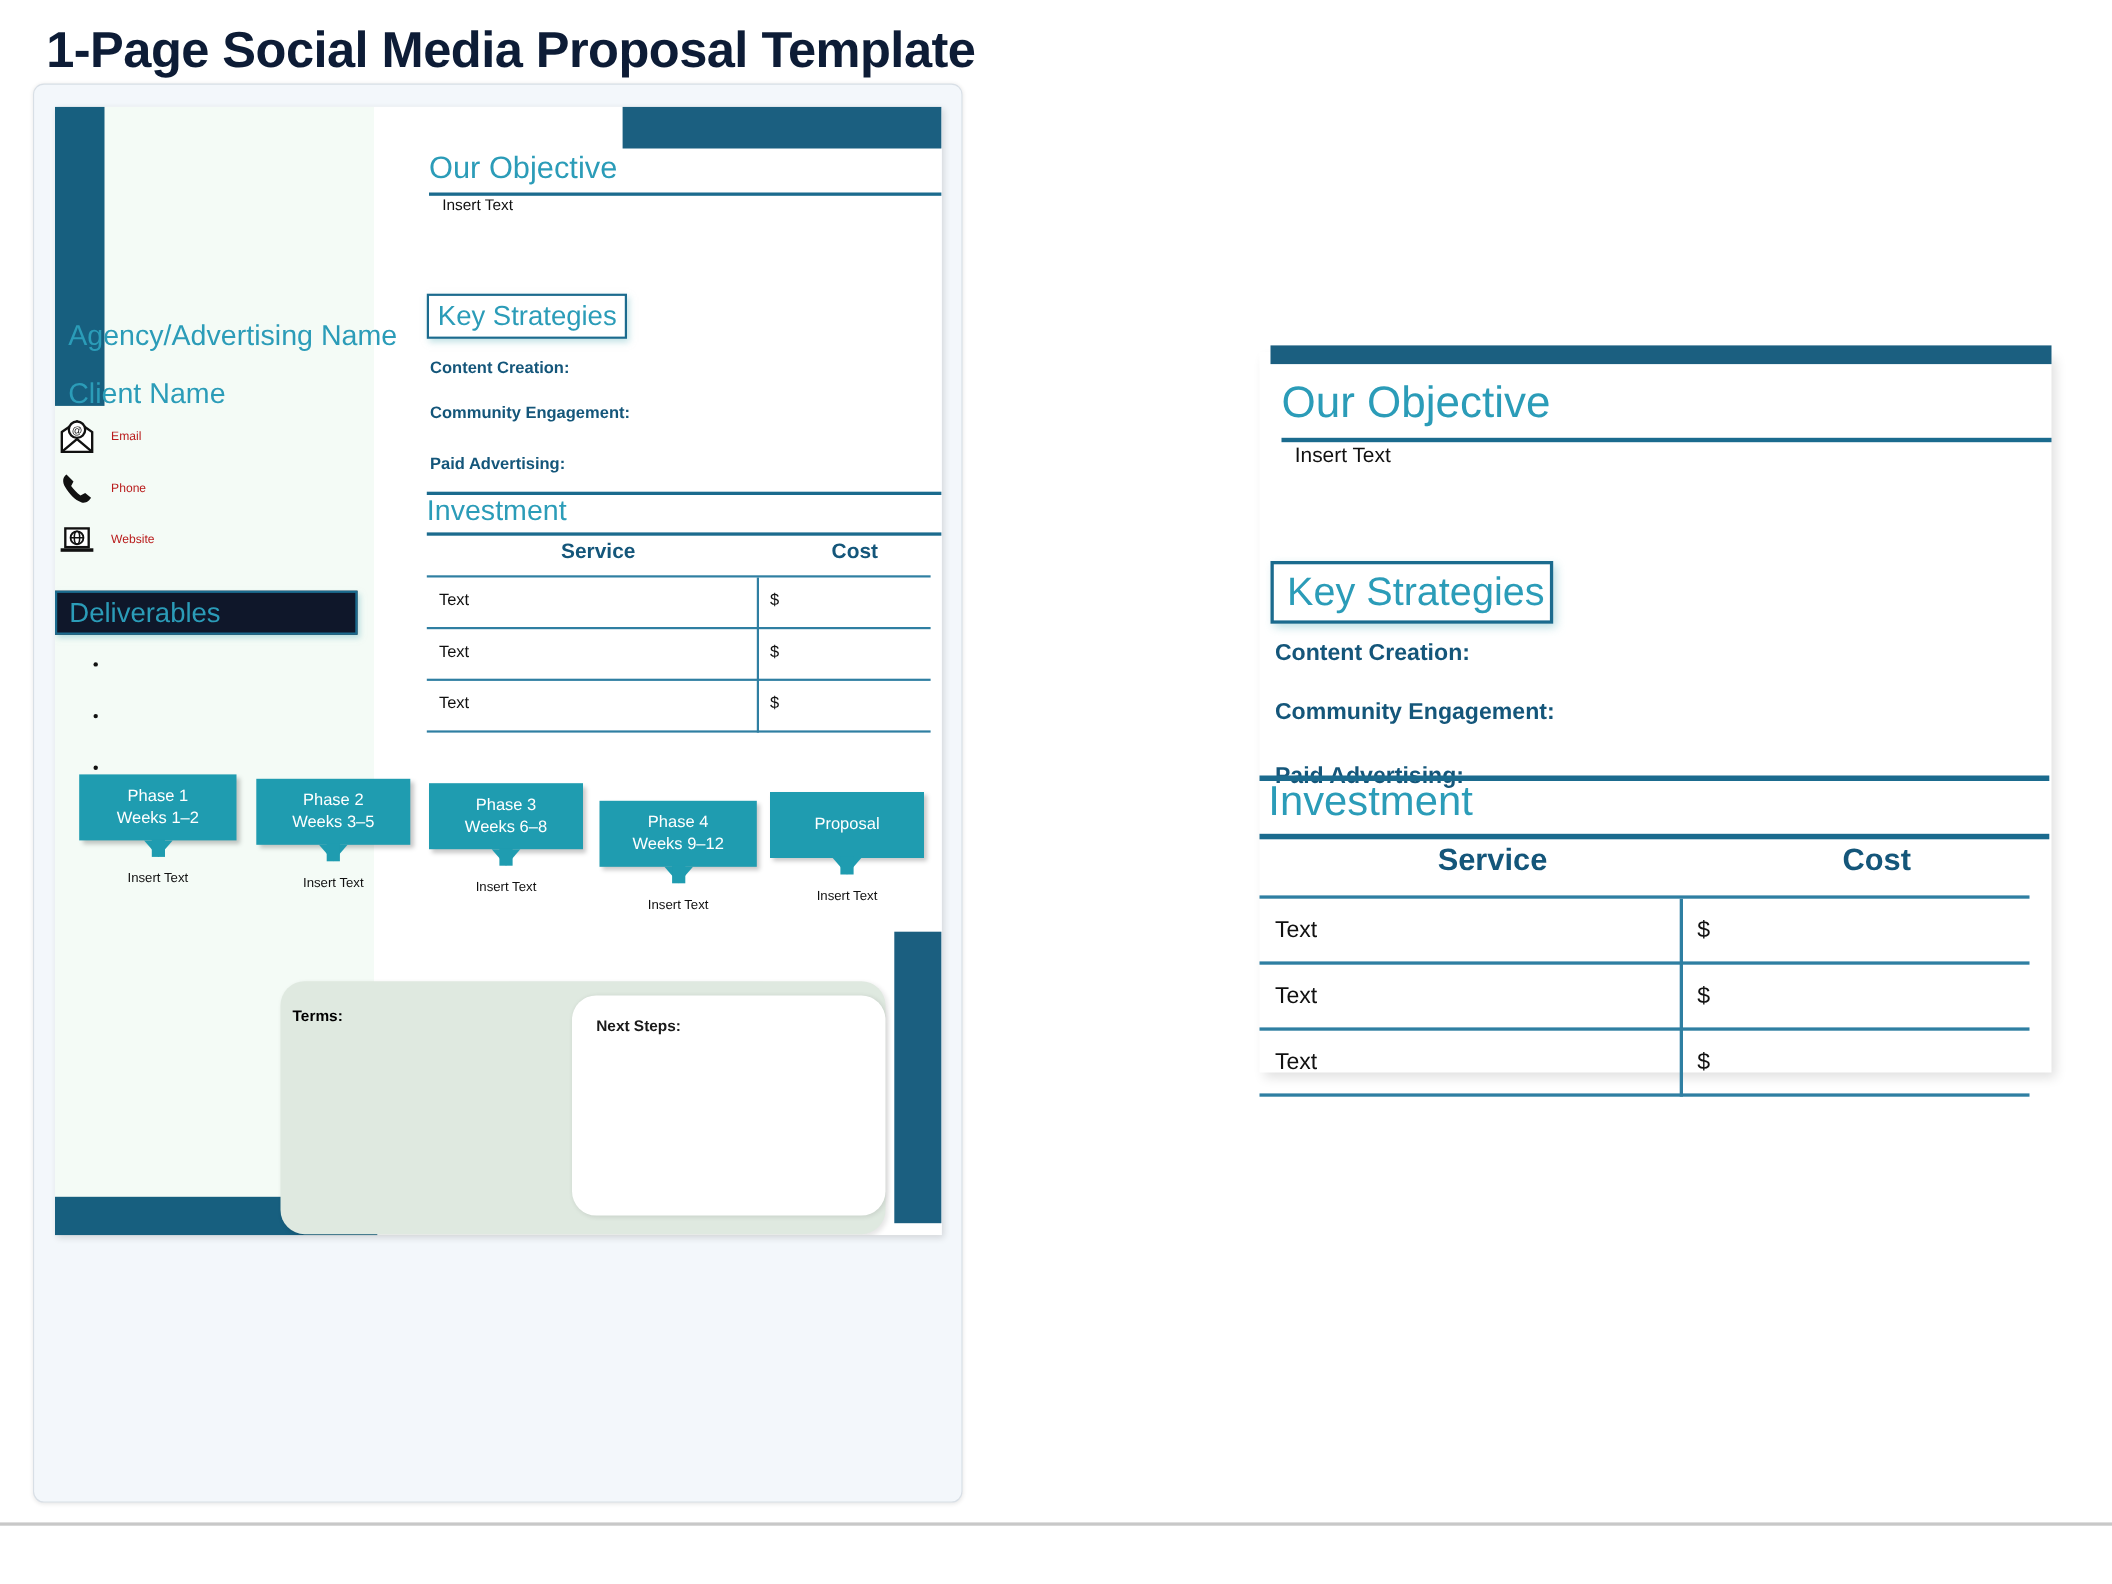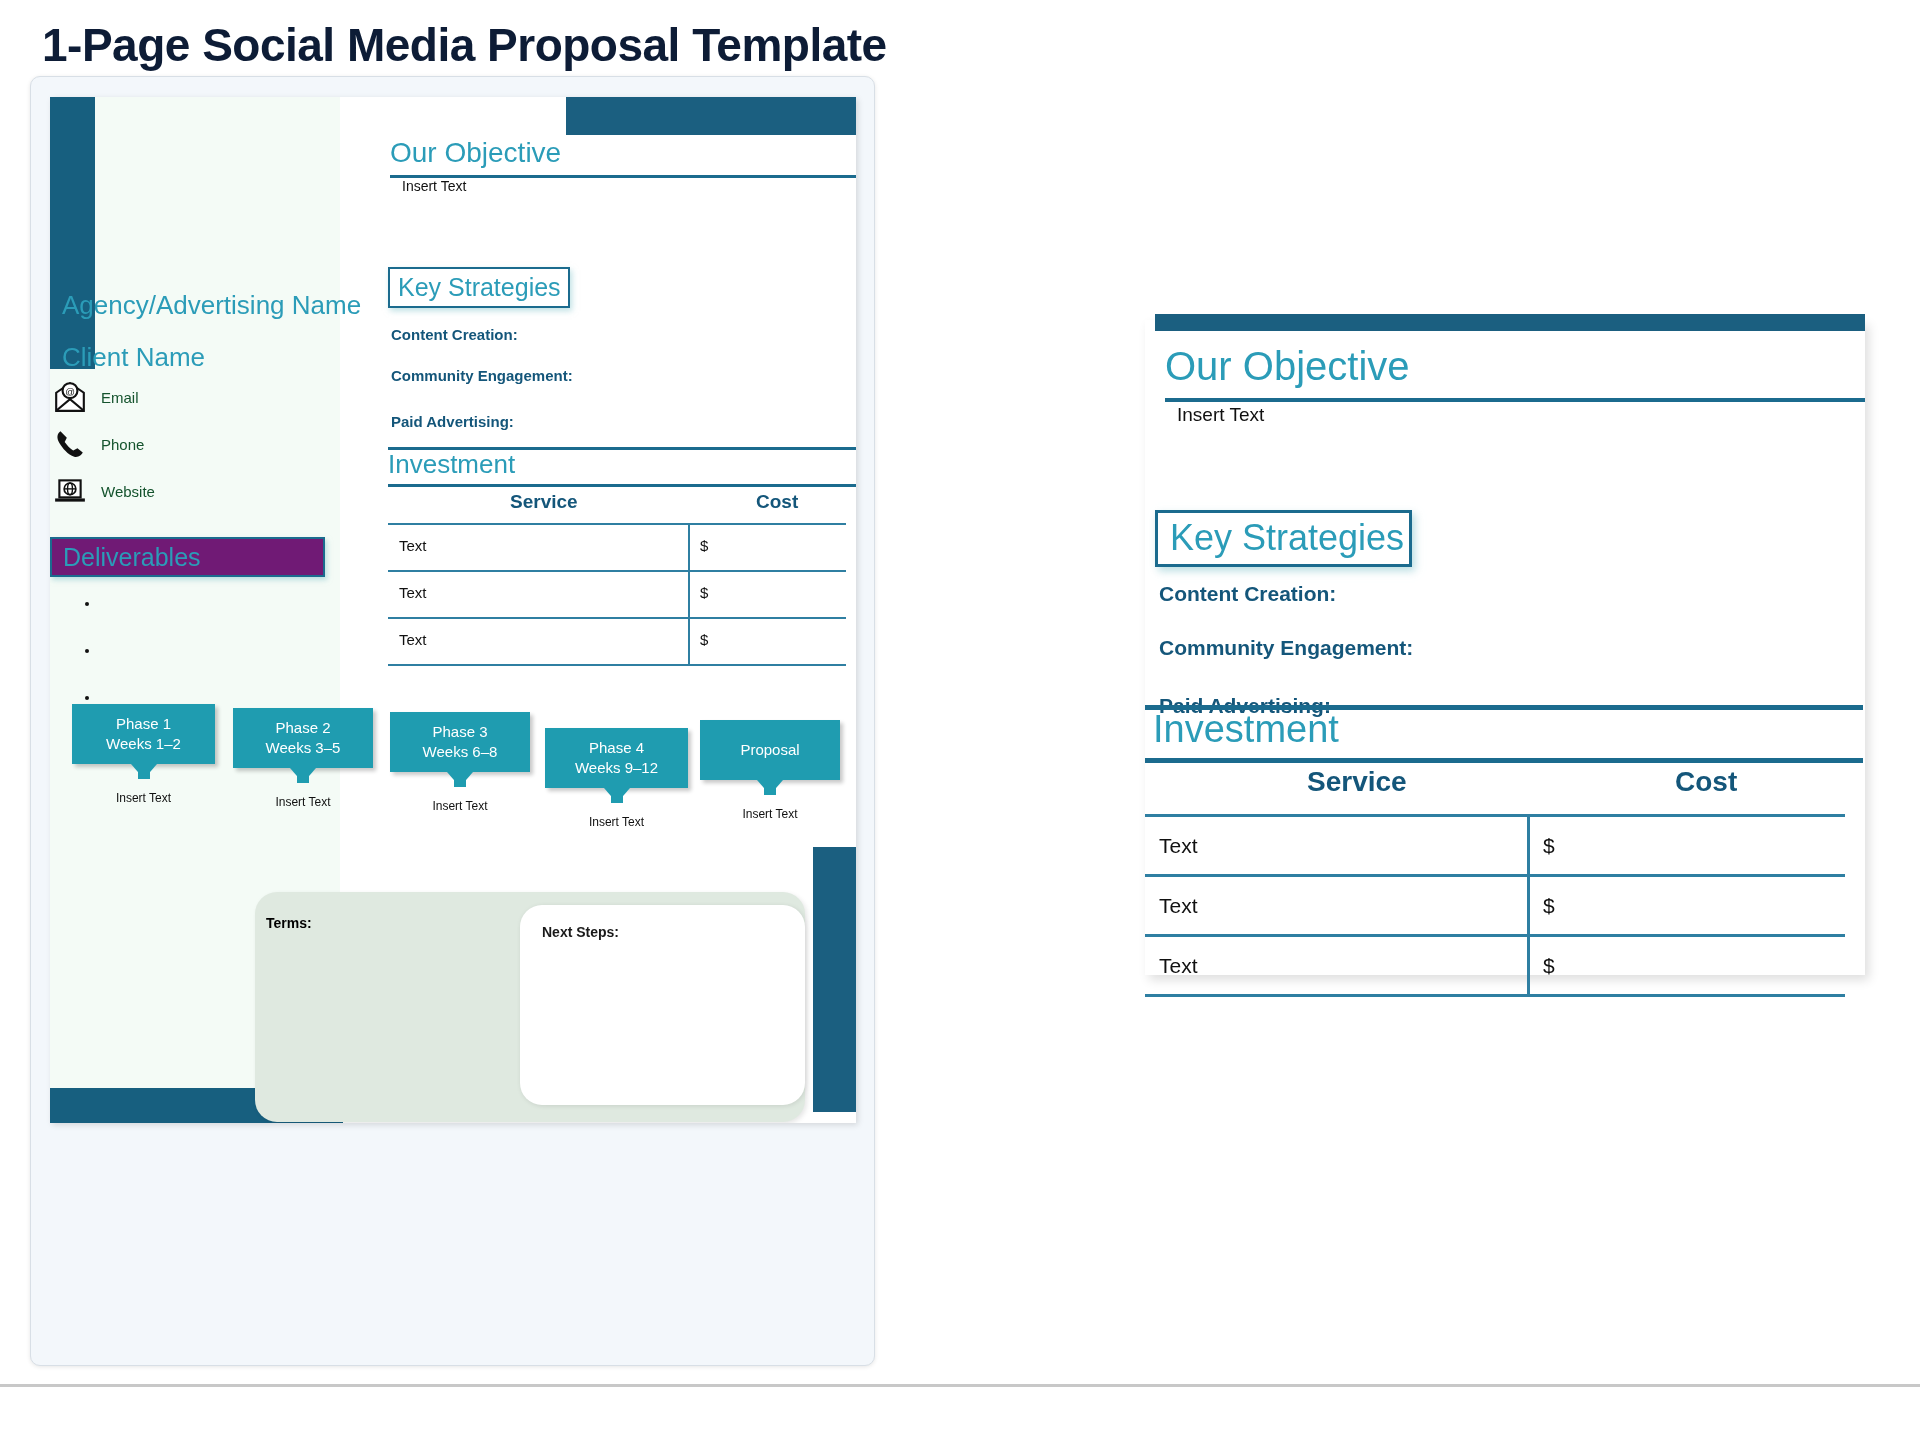--- a/index.html
+++ b/index.html
@@ -86,27 +86,27 @@
   }
   .client-name {
     position: absolute; left: 12px; top: 245px;
     font-size: 26px; color: #2b9cb8; white-space: nowrap;
   }
 
   .contact-row {
     position: absolute; left: 3px; display: flex; align-items: center; gap: 14px;
   }
   .contact-row .ico { width: 34px; height: 32px; display:block; }
-  .contact-row .lbl { font-size: 15px; color: #14532d; }
+  .contact-row .lbl { font-size: 11px; color: #b91c1c; }
 
   
   .deliverables-box {
     position: absolute; left: 0px; top: 440px;
     width: 275px; height: 40px;
-    border: 2.5px solid #1b6b8e; background: #701a75;
+    border: 2.5px solid #1b6b8e; background: #0f172a;
     box-shadow: 2px 3px 5px rgba(140,200,205,0.55);
   }
   .deliverables-box span {
     position:absolute; left:11px; top:4px;
     font-size: 25px; color: #2b9cb8; white-space: nowrap;
   }
   .bullets { position: absolute; left: 40px; top: 498px; }
   .bullets li { font-size: 14px; color:#111; list-style: disc; margin-bottom: 31px; }
   .bullets { padding-left: 10px; }
 

